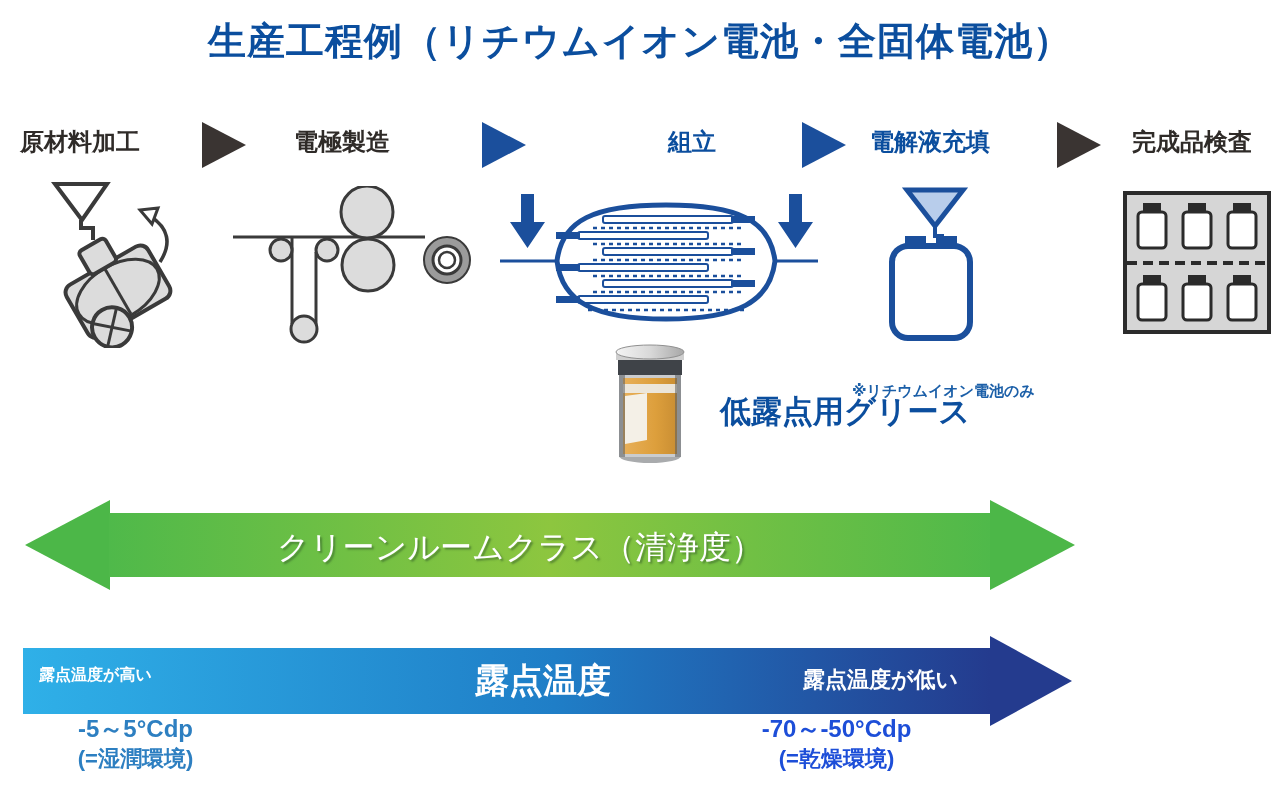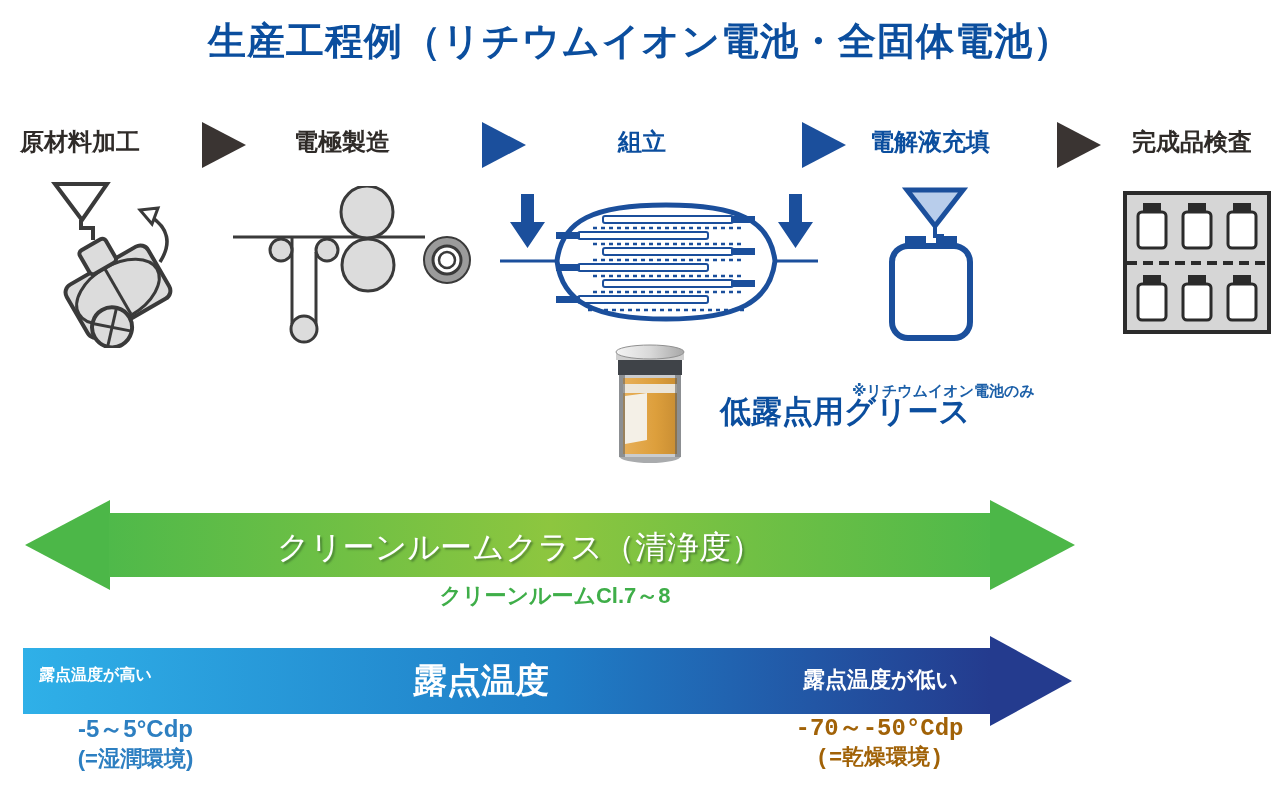--- a/index.html
+++ b/index.html
@@ -75,45 +75,45 @@
   .blue-head {
     position:absolute; right:0; top:0; width:0; height:0;
     border-top:45px solid transparent; border-bottom:45px solid transparent;
     border-left:82px solid #243b8e;
   }
   .dew-left {
     position:absolute; left:16px; top:29px; font-size:16px; font-weight:bold;
     color:#ffffff; white-space:nowrap;
   }
   .dew-center {
-    position:absolute; left:390px; top:22px; width:260px; text-align:left;
+    position:absolute; left:390px; top:22px; width:260px; text-align:center;
     font-size:34px; font-weight:bold; color:#ffffff; white-space:nowrap;
   }
   .dew-right {
     position:absolute; left:780px; top:29px; font-size:22px; font-weight:bold;
     color:#ffffff; white-space:nowrap;
   }
 
   .temp-block { top:714px; width:215px; text-align:center; line-height:30px;
     font-weight:bold; white-space:nowrap; }
   .temp-left { left:28px; color:#2d7fc1; }
-  .temp-right { left:772px; color:#a16207;font-family:Liberation Mono, monospace; }
+  .temp-right { left:729px; color:#1d4ed8; }
   .temp-value { font-size:24px; }
   .temp-note { font-size:22px; }
 </style>
 </head>
 <body>
 
 <div class="canvas">
 
   <div class="abs page-title">生産工程例（リチウムイオン電池・全固体電池）</div>
 
   <div class="abs stage-label stage-dark" style="left:-10px;">原材料加工</div>
   <div class="abs stage-label stage-dark" style="left:252px;">電極製造</div>
-  <div class="abs stage-label stage-blue" style="left:552px;">組立</div>
+  <div class="abs stage-label stage-blue" style="left:536px;text-align:right;">組立</div>
   <div class="abs stage-label stage-blue" style="left:840px;">電解液充填</div>
   <div class="abs stage-label stage-dark" style="left:1102px;">完成品検査</div>
 
   <div class="abs flow-arrow flow-dark" style="left:202px;"></div>
   <div class="abs flow-arrow flow-blue" style="left:482px;"></div>
   <div class="abs flow-arrow flow-blue" style="left:802px;"></div>
   <div class="abs flow-arrow flow-dark" style="left:1057px;"></div>
 
   <svg class="abs" style="left:28px; top:176px;" width="170" height="172" viewBox="0 0 170 172">
     <polygon points="27,8 79,8 54,44" fill="#ffffff" stroke="#3a3a3a" stroke-width="4"></polygon>
@@ -227,21 +227,20 @@
 
   <div class="abs note-text">※リチウムイオン電池のみ</div>
   <div class="abs grease-label">低露点用グリース</div>
 
   <div class="abs green-arrow">
     <div class="green-head-left"></div>
     <div class="green-body"></div>
     <div class="green-head-right"></div>
     <div class="green-text">クリーンルームクラス（清浄度）</div>
   </div>
-  <div class="abs cleanroom-sub">クリーンルームCl.7～8</div>
 
   <div class="abs blue-arrow">
     <div class="blue-body"></div>
     <div class="blue-head"></div>
     <div class="dew-left">露点温度が高い</div>
     <div class="dew-center">露点温度</div>
     <div class="dew-right">露点温度が低い</div>
   </div>
 
   <div class="abs temp-block temp-left">

